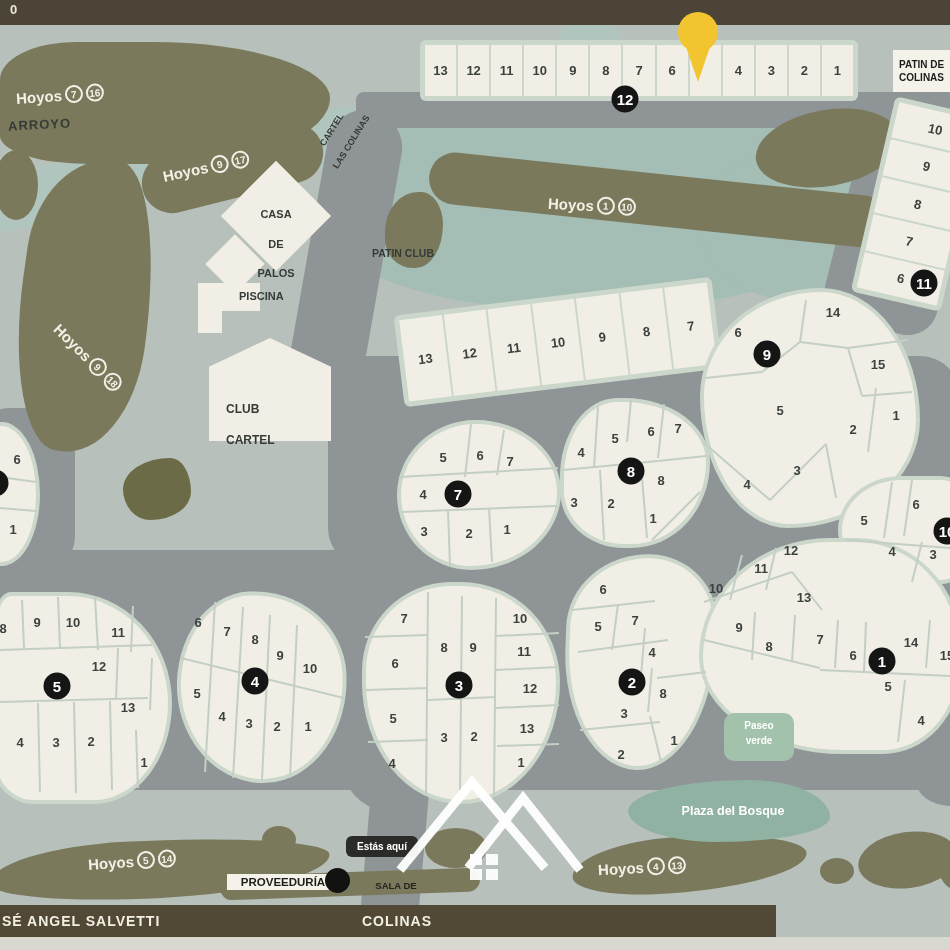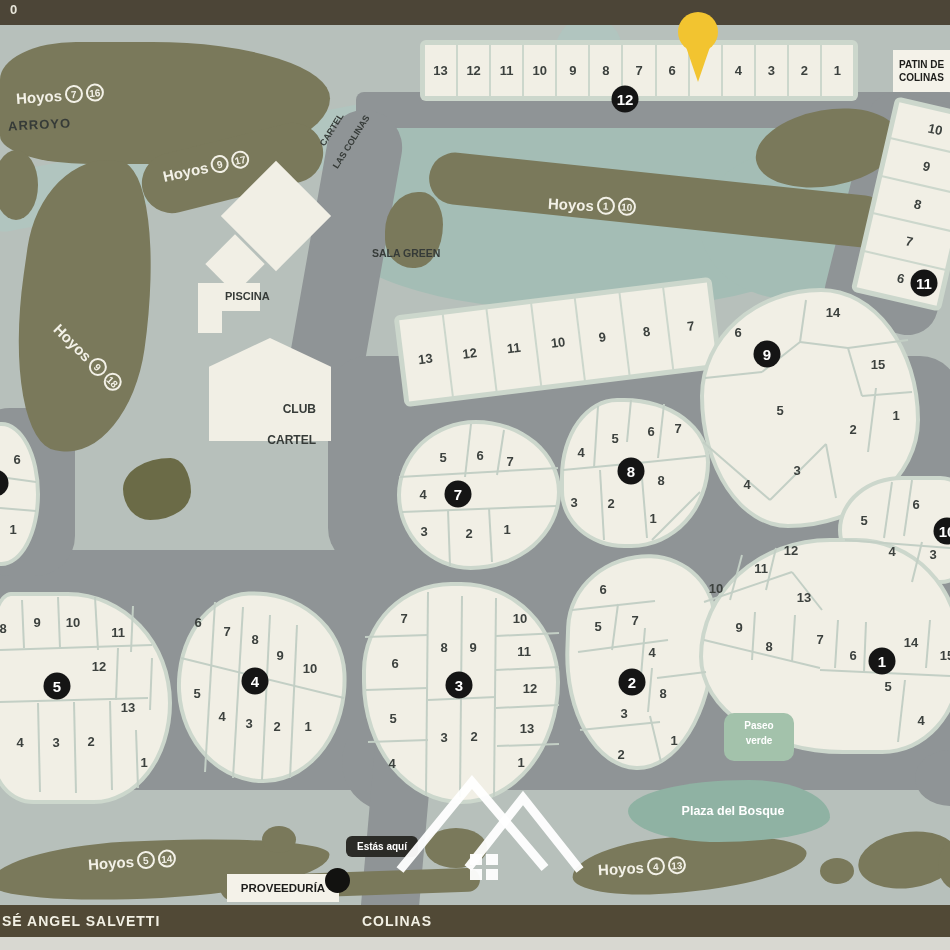--- a/index.html
+++ b/index.html
@@ -20,21 +20,21 @@
   .badge{position:absolute;transform:translate(-50%,-50%);width:27px;height:27px;border-radius:50%;background:#151515;
          color:#fff;font-weight:bold;font-size:15px;display:flex;align-items:center;justify-content:center;z-index:45;}
   .hoyos{position:absolute;display:flex;align-items:center;gap:3px;color:#f3f1e7;font-weight:bold;font-size:15px;z-index:30;white-space:nowrap;}
   .hc{display:inline-flex;width:18px;height:18px;border:2px solid #f3f1e7;border-radius:50%;
       align-items:center;justify-content:center;font-size:10px;box-sizing:border-box;}
   .darklabel{position:absolute;color:#363b38;font-weight:bold;z-index:30;white-space:pre-line;}
   .whitebox{position:absolute;background:#f4f2e9;color:#1d1d1b;font-weight:bold;display:flex;flex-direction:column;
             align-items:center;justify-content:center;z-index:32;text-align:center;}
   #seglayer{position:absolute;left:0;top:0;z-index:35;pointer-events:none;}
   .topbar{position:absolute;left:0;top:0;width:950px;height:25px;background:var(--bar);z-index:60;}
-  .bottombar{position:absolute;left:0;top:905px;width:950px;height:32px;background:#514936;z-index:60;
+  .bottombar{position:absolute;left:0;top:905px;width:776px;height:32px;background:#514936;z-index:60;
              display:flex;align-items:center;color:#f2f0e4;font-weight:bold;font-size:14px;letter-spacing:1px;}
   .bottomlight{position:absolute;left:0;top:937px;width:950px;height:13px;background:#d8d8d1;z-index:60;}
   .pinhead{position:absolute;left:678px;top:12px;width:40px;height:40px;border-radius:50%;background:var(--pin);z-index:70;}
   .pintail{position:absolute;left:685px;top:44px;width:0;height:0;border-left:13px solid transparent;
            border-right:13px solid transparent;border-top:38px solid var(--pin);z-index:70;}
   .wm{position:absolute;z-index:80;pointer-events:none;}
   #wm-text{left:355px;top:866px;width:236px;text-align:center;color:#fff;opacity:.96;
            font-family:"Liberation Serif",serif;font-size:37px;letter-spacing:5px;}
 </style>
 </head>
@@ -337,39 +337,48 @@
     <span>Hoyos</span>
     <span class="hc">4</span>
     <span class="hc">13</span>
   </div>
 
   <div class="darklabel" style="left:8px;top:117px;font-size:13px;letter-spacing:1px;transform:rotate(-3deg);">ARROYO</div>
   <div class="darklabel" style="left:300px;top:108px;width:84px;font-size:9px;line-height:1.25;text-align:center;transform:rotate(-58deg);">
     <div>CARTEL</div>
     <div>LAS COLINAS</div>
   </div>
-  <div class="darklabel" style="left:208px;top:290px;font-size:11px;z-index:31;padding-left:17px;">PISCINA</div>
-  <div class="darklabel" style="left:226px;top:386px;width:90px;font-size:12px;line-height:1.3;text-align:right;z-index:31;">
+  <div class="darklabel" style="left:240px;top:192px;width:72px;font-size:11px;line-height:1.35;text-align:center;z-index:31;">
+    <div>CASA</div>
+    <div>DE</div>
+    <div>PALOS</div>
+  </div>
+  <div class="darklabel" style="left:222px;top:290px;font-size:11px;z-index:31;padding-left:17px;">PISCINA</div>
+  <div class="darklabel" style="left:226px;top:386px;width:90px;font-size:12px;line-height:1.3;text-align:left;z-index:31;">
     <div>CLUB</div>
     <div>CARTEL</div>
   </div>
-  <div class="darklabel" style="left:372px;top:247px;font-size:10.5px;">SALA GREEN</div>
+  <div class="darklabel" style="left:372px;top:247px;font-size:10.5px;">PATIN CLUB</div>
 
   <div class="whitebox" style="left:893px;top:50px;width:78px;height:42px;font-size:10px;line-height:1.3;align-items:flex-start;padding-left:6px;">
     <div>PATIN DE</div>
     <div>COLINAS</div>
   </div>
   <div class="abs" style="left:724px;top:718px;width:70px;text-align:center;color:#fff;font-weight:bold;font-size:10px;line-height:1.5;z-index:31;">
     <div>Paseo</div>
     <div>verde</div>
   </div>
   <div class="abs" style="left:648px;top:804px;width:170px;text-align:center;color:#fff;font-weight:bold;font-size:12.5px;z-index:31;">Plaza del Bosque</div>
-  <div class="whitebox" style="left:227px;top:874px;width:112px;height:28px;font-size:11.5px;">PROVEEDURÍA</div>
+  <div class="whitebox" style="left:227px;top:874px;width:112px;height:16px;font-size:11.5px;">PROVEEDURÍA</div>
   <div class="abs" style="left:346px;top:836px;width:72px;height:21px;background:#2b2b27;border-radius:6px;color:#fff;font-weight:bold;
               font-size:10px;display:flex;align-items:center;justify-content:center;z-index:33;">Estás aquí</div>
+  <div class="darklabel" style="left:364px;top:868px;width:64px;font-size:9.5px;line-height:1.3;text-align:center;z-index:33;color:#22241f;">
+    <div>SALA DE</div>
+    <div>MONITOREO</div>
+  </div>
   <div class="abs" style="left:325px;top:868px;width:25px;height:25px;border-radius:50%;background:#121210;z-index:33;"></div>
 
   <div class="pinhead"></div>
   <div class="pintail"></div>
 
   <svg class="wm" style="left:368px;top:768px;" width="230" height="140" viewBox="0 0 230 140">
     <polyline points="32,102 104,14 177,100" fill="none" stroke="#ffffff" stroke-width="9" opacity="0.95"></polyline>
     <polyline points="100,100 155,30 212,102" fill="none" stroke="#ffffff" stroke-width="9" opacity="0.95"></polyline>
     <g fill="#ffffff" opacity="0.95">
       <rect x="102" y="86" width="12" height="11"></rect>

